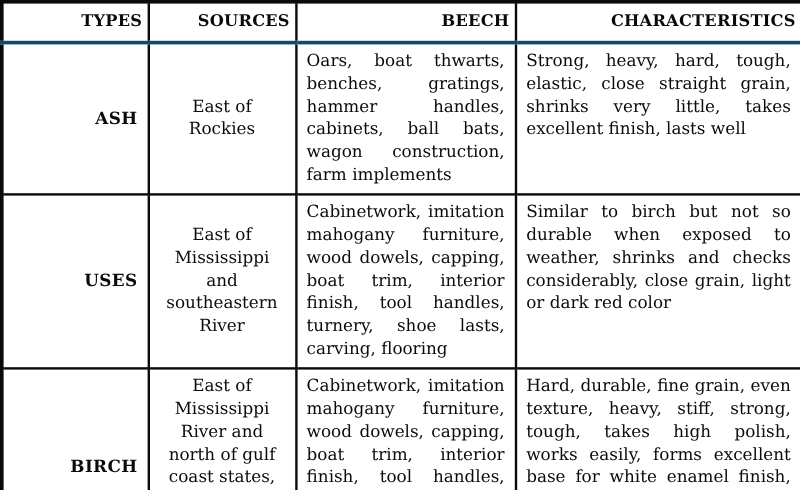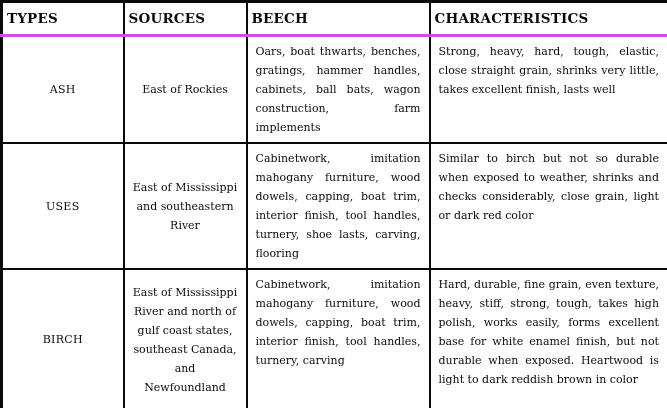--- a/index.html
+++ b/index.html
@@ -17,41 +17,41 @@
     height: 408px;
     border-collapse: collapse;
     table-layout: fixed;
     background: #ffffff;
     border: 3px solid #0a0a0a;
   }
   table.wood-table th,
   table.wood-table td {
     border: 2px solid #0a0a0a;
     padding: 5px 8px;
-    font-size: 11px;
+    font-size: 14px;
     line-height: 19px;
     overflow: hidden;
     box-sizing: border-box;
   }
   tr.header-row {
     height: 34px;
   }
   tr.header-row th {
     font-weight: bold;
-    text-align: left;
+    text-align: right;
     vertical-align: middle;
     font-size: 13.5px;
     letter-spacing: 0.2px;
     padding: 2px 4px;
-    border-bottom: 3px solid #d946ef;
+    border-bottom: 3px solid #0c4a6e;
   }
   td.type-cell {
-    text-align: center;
+    text-align: right;
     vertical-align: middle;
-    font-weight: normal;
+    font-weight: bold;
     font-size: 13.5px;
     letter-spacing: 0.3px;
   }
   td.sources-cell {
     text-align: center;
     vertical-align: middle;
   }
   td.uses-cell,
   td.chars-cell {
     text-align: justify;

